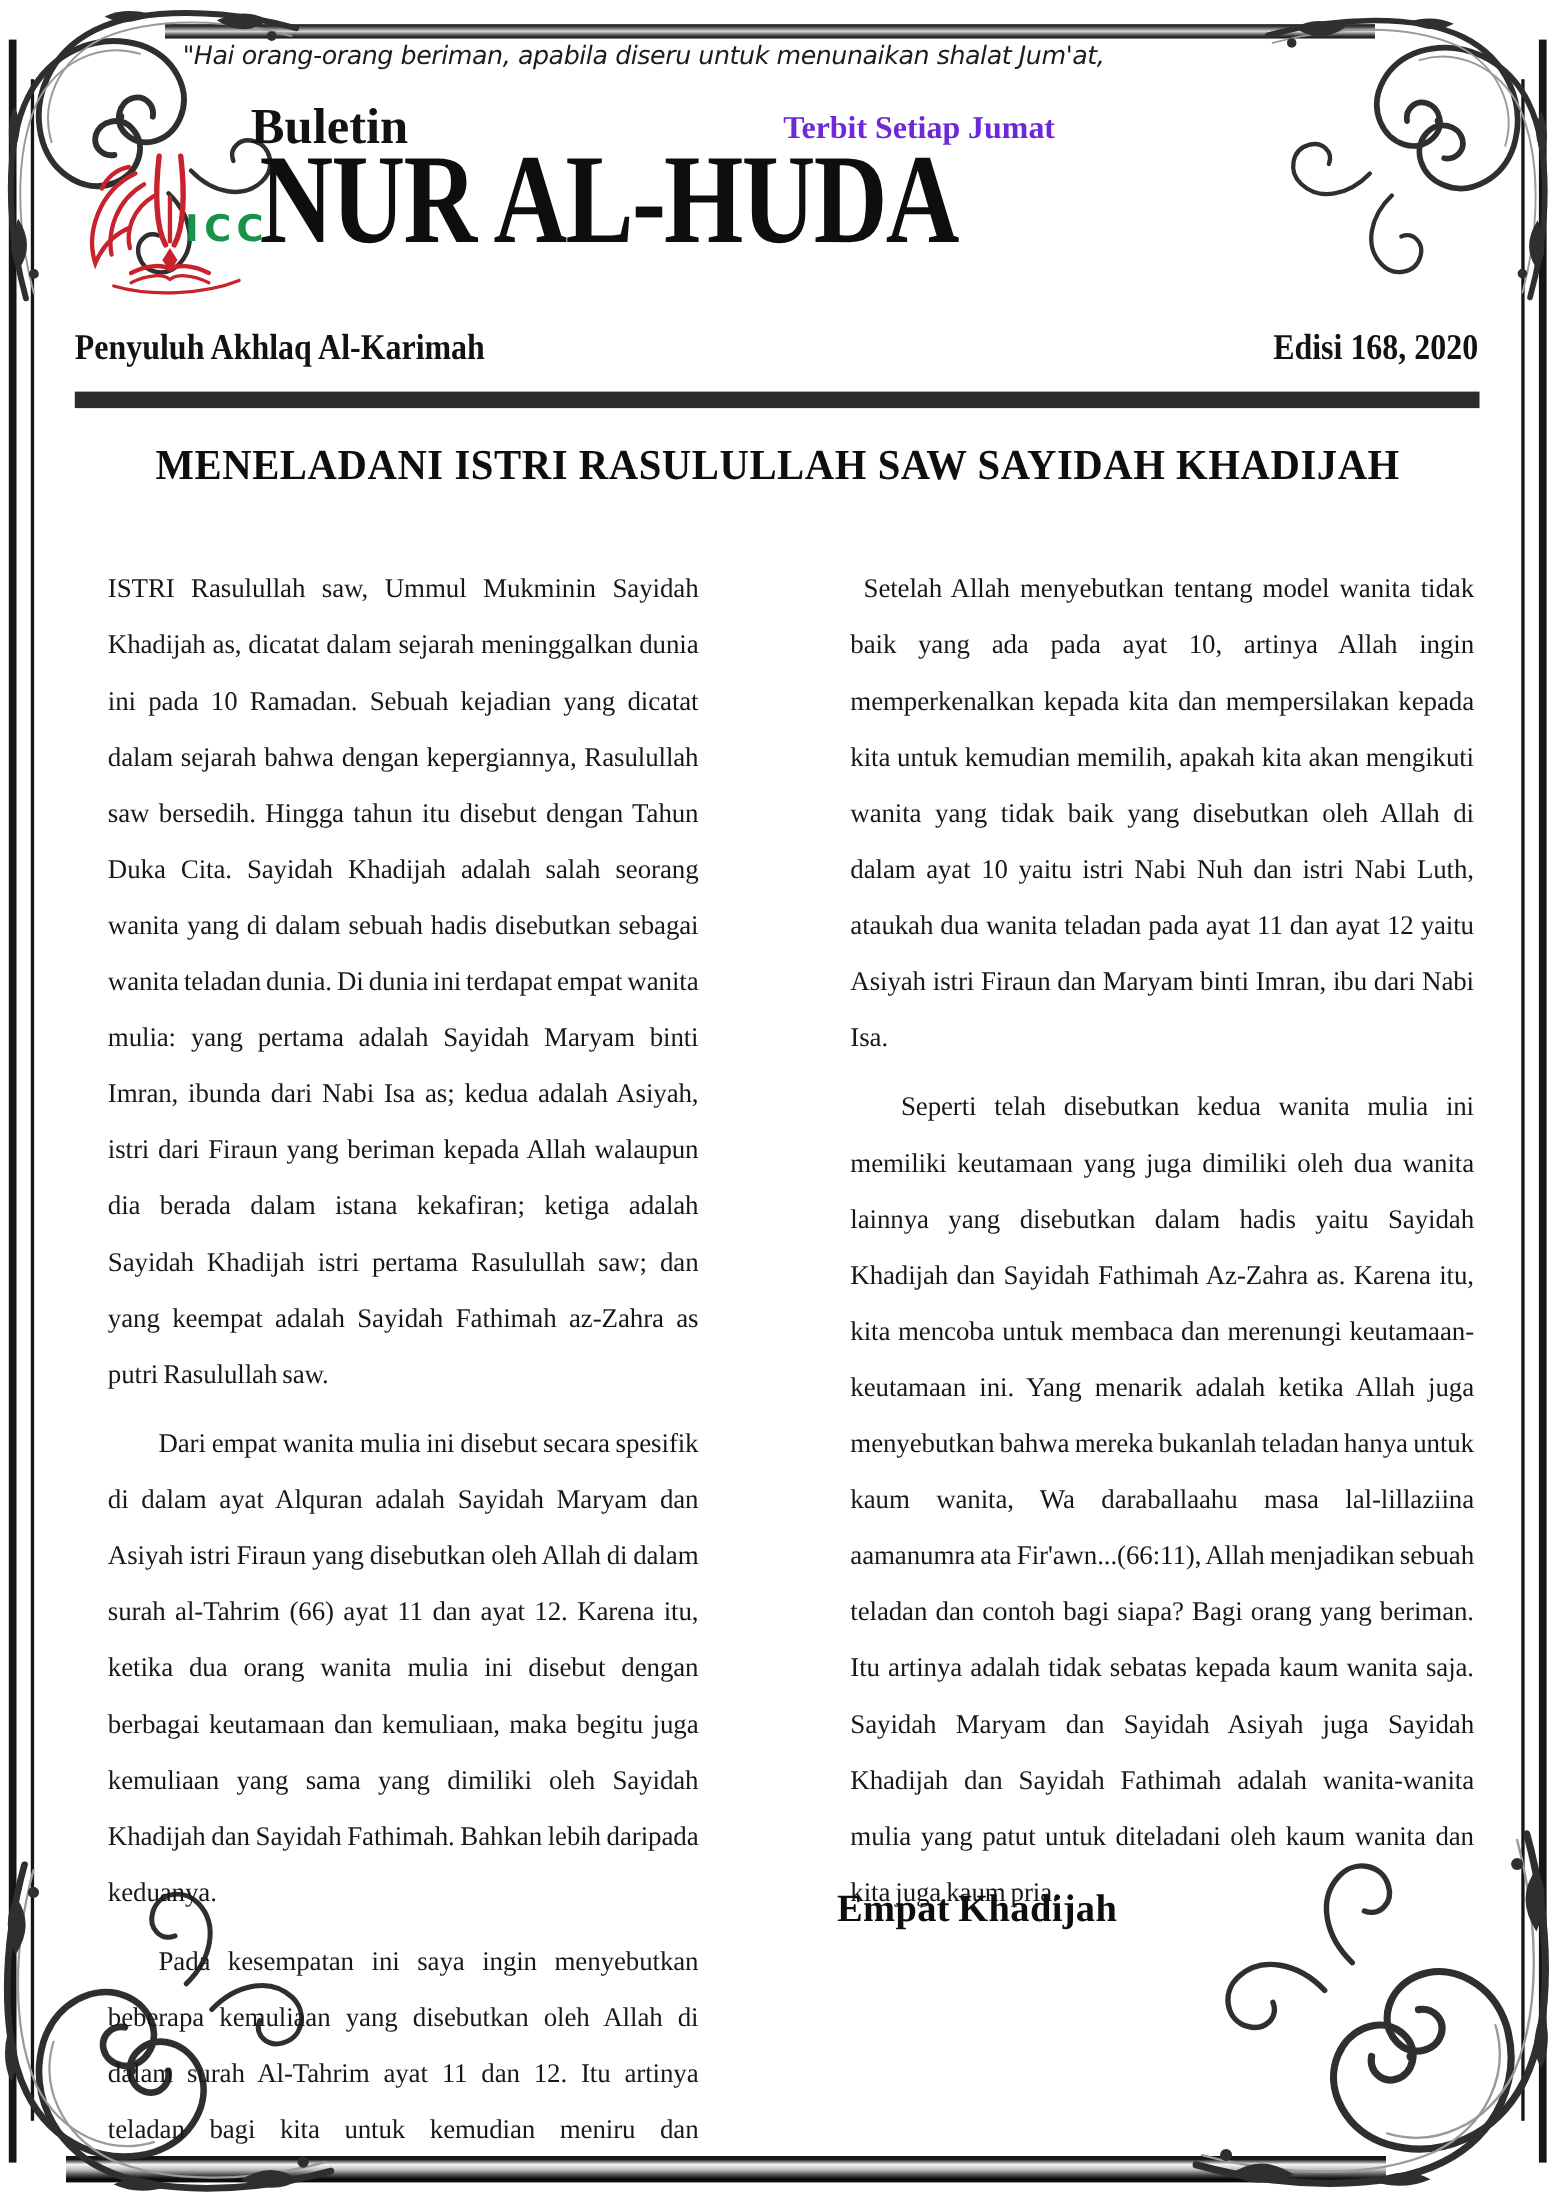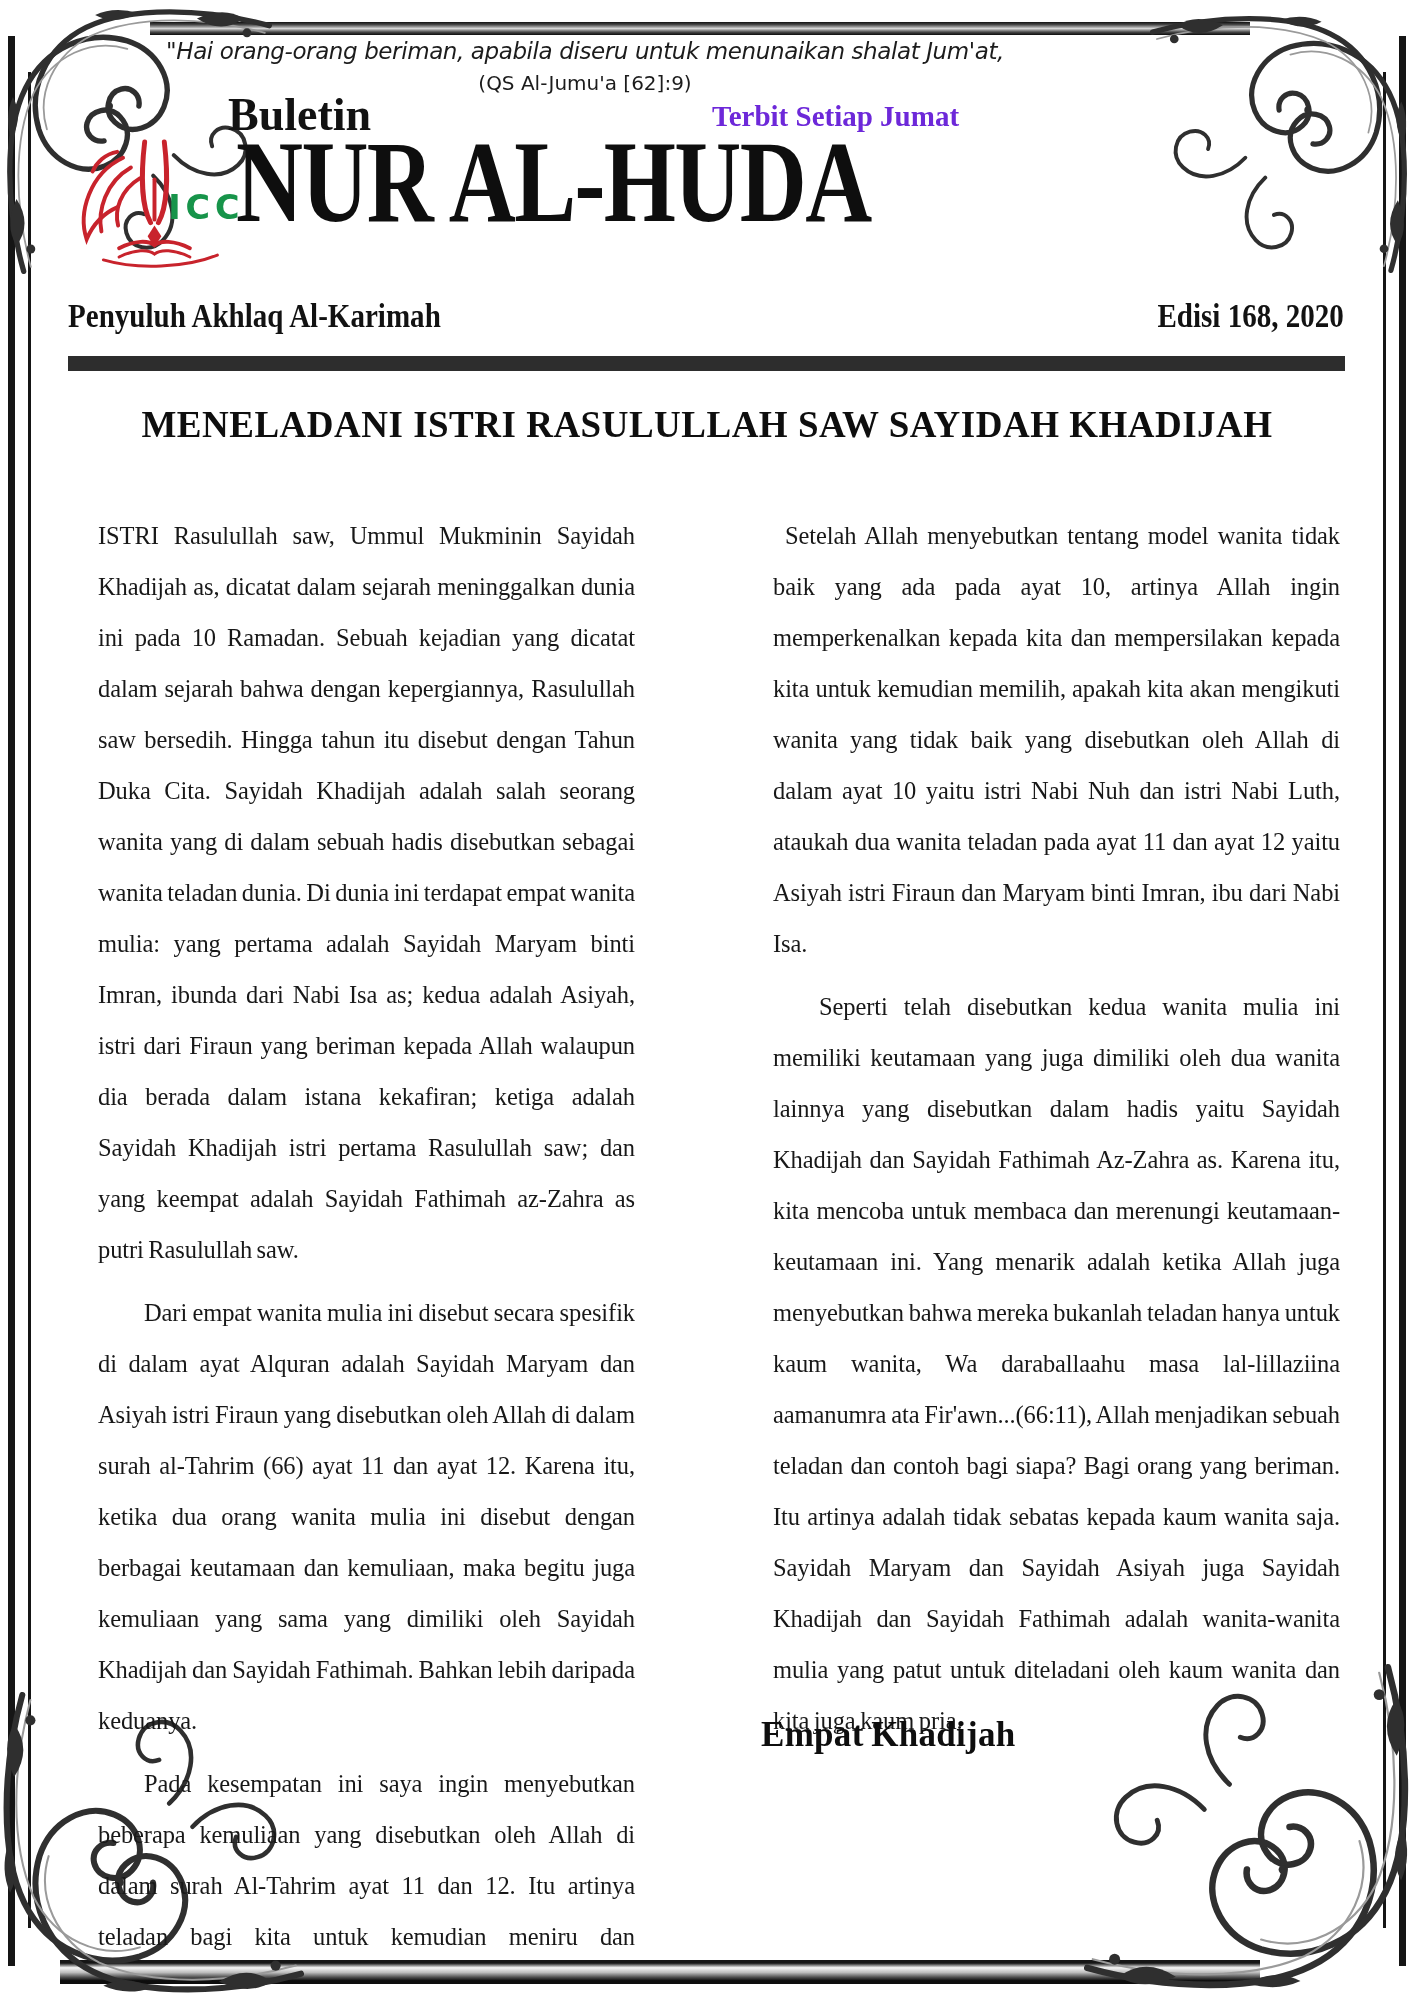--- a/index.html
+++ b/index.html
@@ -115,21 +115,20 @@
     </svg>
   <svg class="corner bl" viewBox="0 0 300 300">
       <use href="#cornerFlourish"></use>
     </svg>
   <svg class="corner br" viewBox="0 0 300 300">
       <use href="#cornerFlourish"></use>
     </svg>
 
   <div class="quote">
     <div>"Hai orang-orang beriman, apabila diseru untuk menunaikan shalat Jum'at,</div>
-    <div class="ref">(QS Al-Jumu'a [62]:9)</div>
   </div>
 
   <div class="buletin">Buletin</div>
   <div class="terbit">Terbit Setiap Jumat</div>
 
   <svg class="logo" width="172" height="146" viewBox="0 0 175 148">
     <g fill="none" stroke="#c8232c" stroke-width="4" stroke-linecap="round">
       <path d="M56,32 C22,48 10,88 19,115 C26,98 37,88 51,82"></path>
       <path d="M64,42 C38,57 30,86 34,107"></path>
       <path d="M73,53 C53,65 47,86 51,101"></path>

